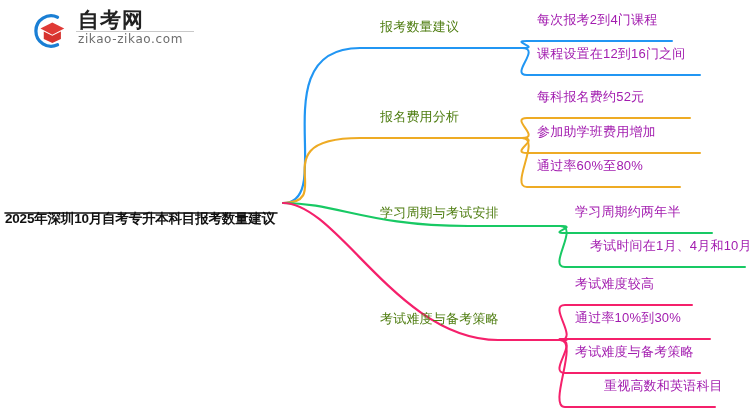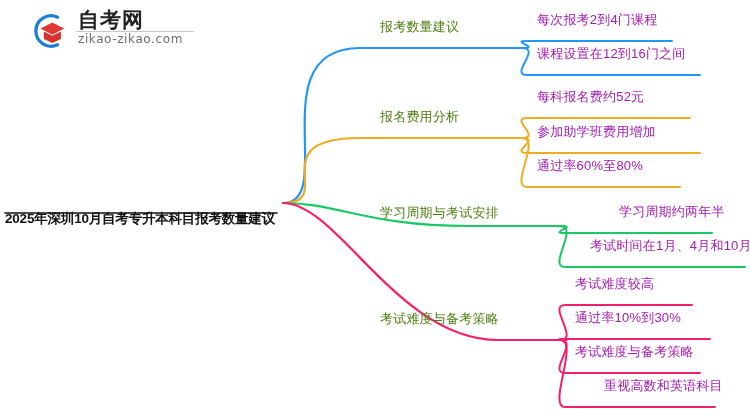--- a/index.html
+++ b/index.html
@@ -131,20 +131,20 @@
 
 <div id="labels">
     <div class="node branch-label" style="left: 380px; top: 20px;">报考数量建议</div>
     <div class="node leaf-label" style="left: 537px; top: 13px;">每次报考2到4门课程</div>
     <div class="node leaf-label" style="left: 537px; top: 47px;">课程设置在12到16门之间</div>
     <div class="node branch-label" style="left: 380px; top: 110px;">报名费用分析</div>
     <div class="node leaf-label" style="left: 537px; top: 90px;">每科报名费约52元</div>
     <div class="node leaf-label" style="left: 537px; top: 125px;">参加助学班费用增加</div>
     <div class="node leaf-label" style="left: 537px; top: 159px;">通过率60%至80%</div>
     <div class="node branch-label" style="left: 380px; top: 198px; margin-top: 8px;">学习周期与考试安排</div>
-    <div class="node leaf-label" style="left: 575px; top: 205px; margin-left: 44px;">学习周期约两年半</div>
+    <div class="node leaf-label" style="left: 575px; top: 205px;">学习周期约两年半</div>
     <div class="node leaf-label" style="left: 590px; top: 239px;">考试时间在1月、4月和10月</div>
     <div class="node branch-label" style="left: 380px; top: 312px;">考试难度与备考策略</div>
     <div class="node leaf-label" style="left: 575px; top: 277px;">考试难度较高</div>
     <div class="node leaf-label" style="left: 575px; top: 311px;">通过率10%到30%</div>
     <div class="node leaf-label" style="left: 575px; top: 345px;">考试难度与备考策略</div>
     <div class="node leaf-label" style="left: 575px; top: 379px; margin-left: 29px;">重视高数和英语科目</div>
   </div>
 
 </body></html>

